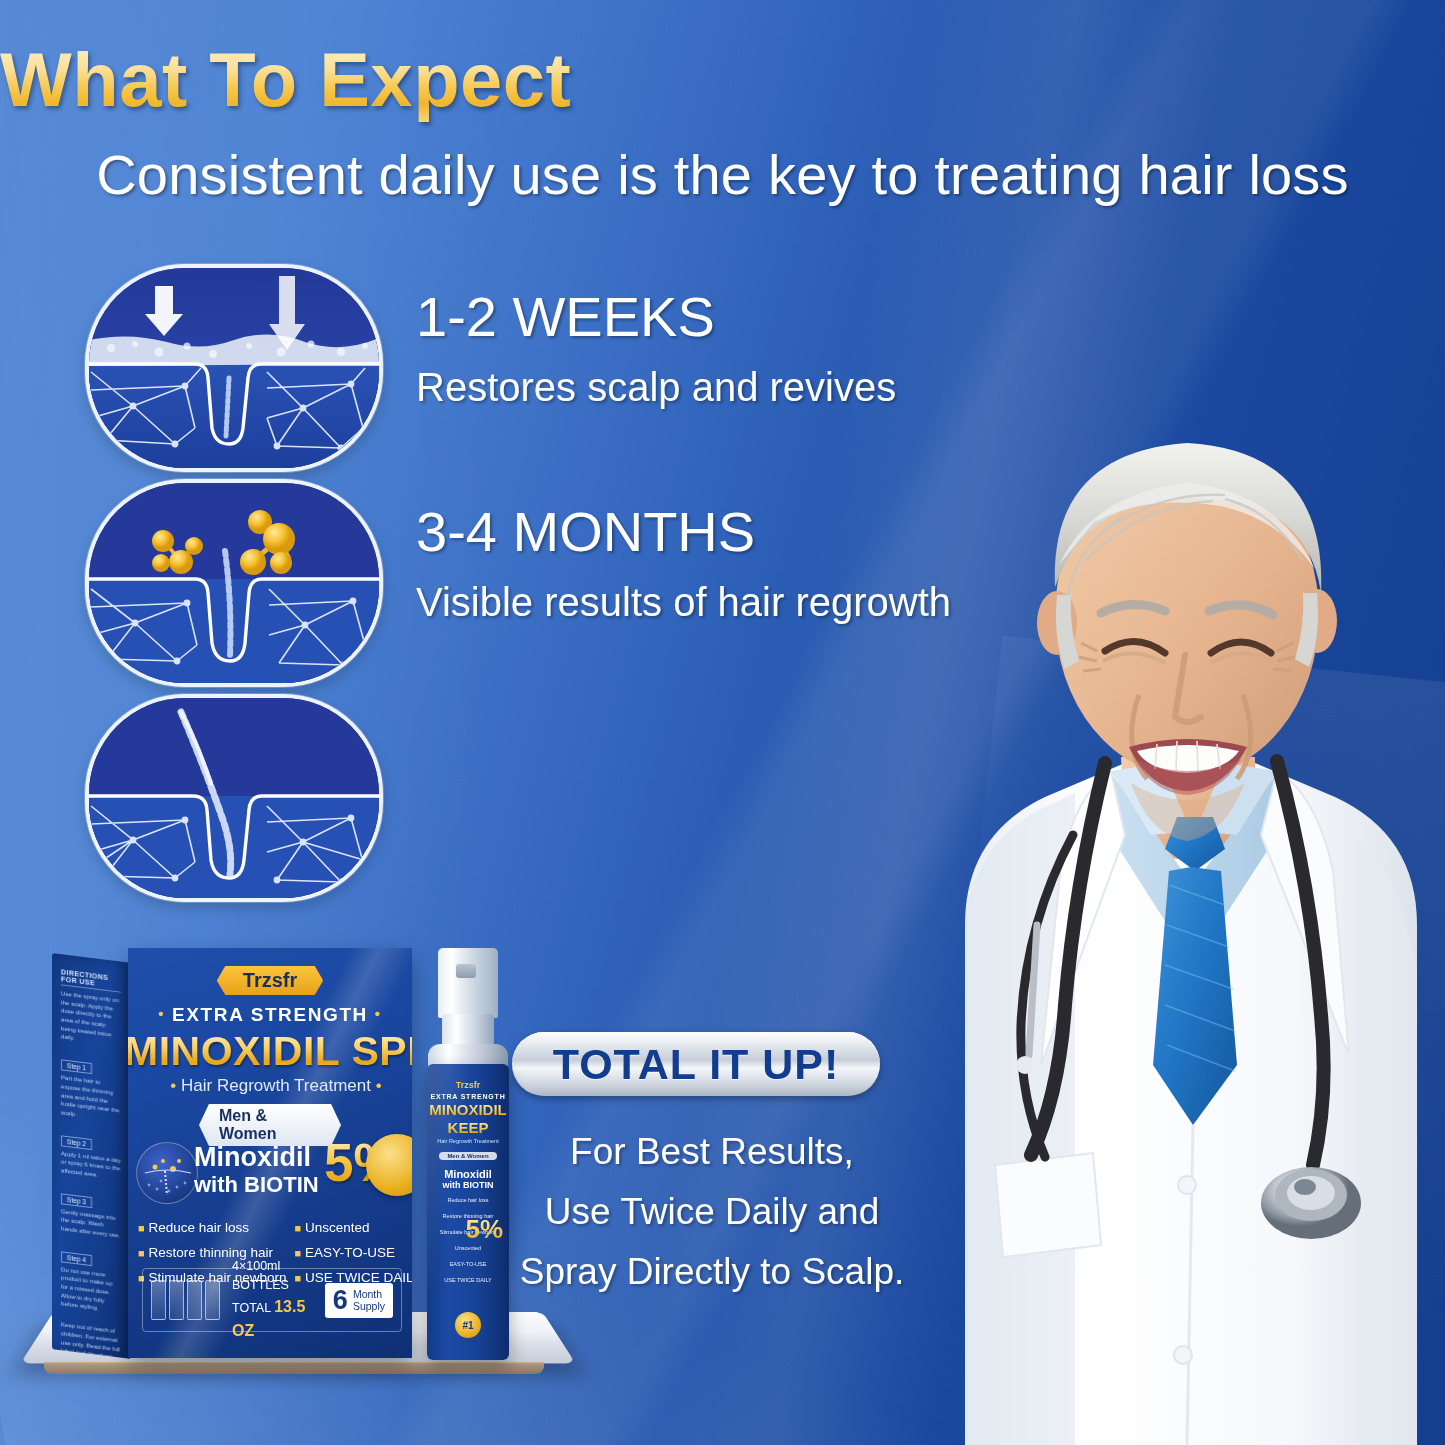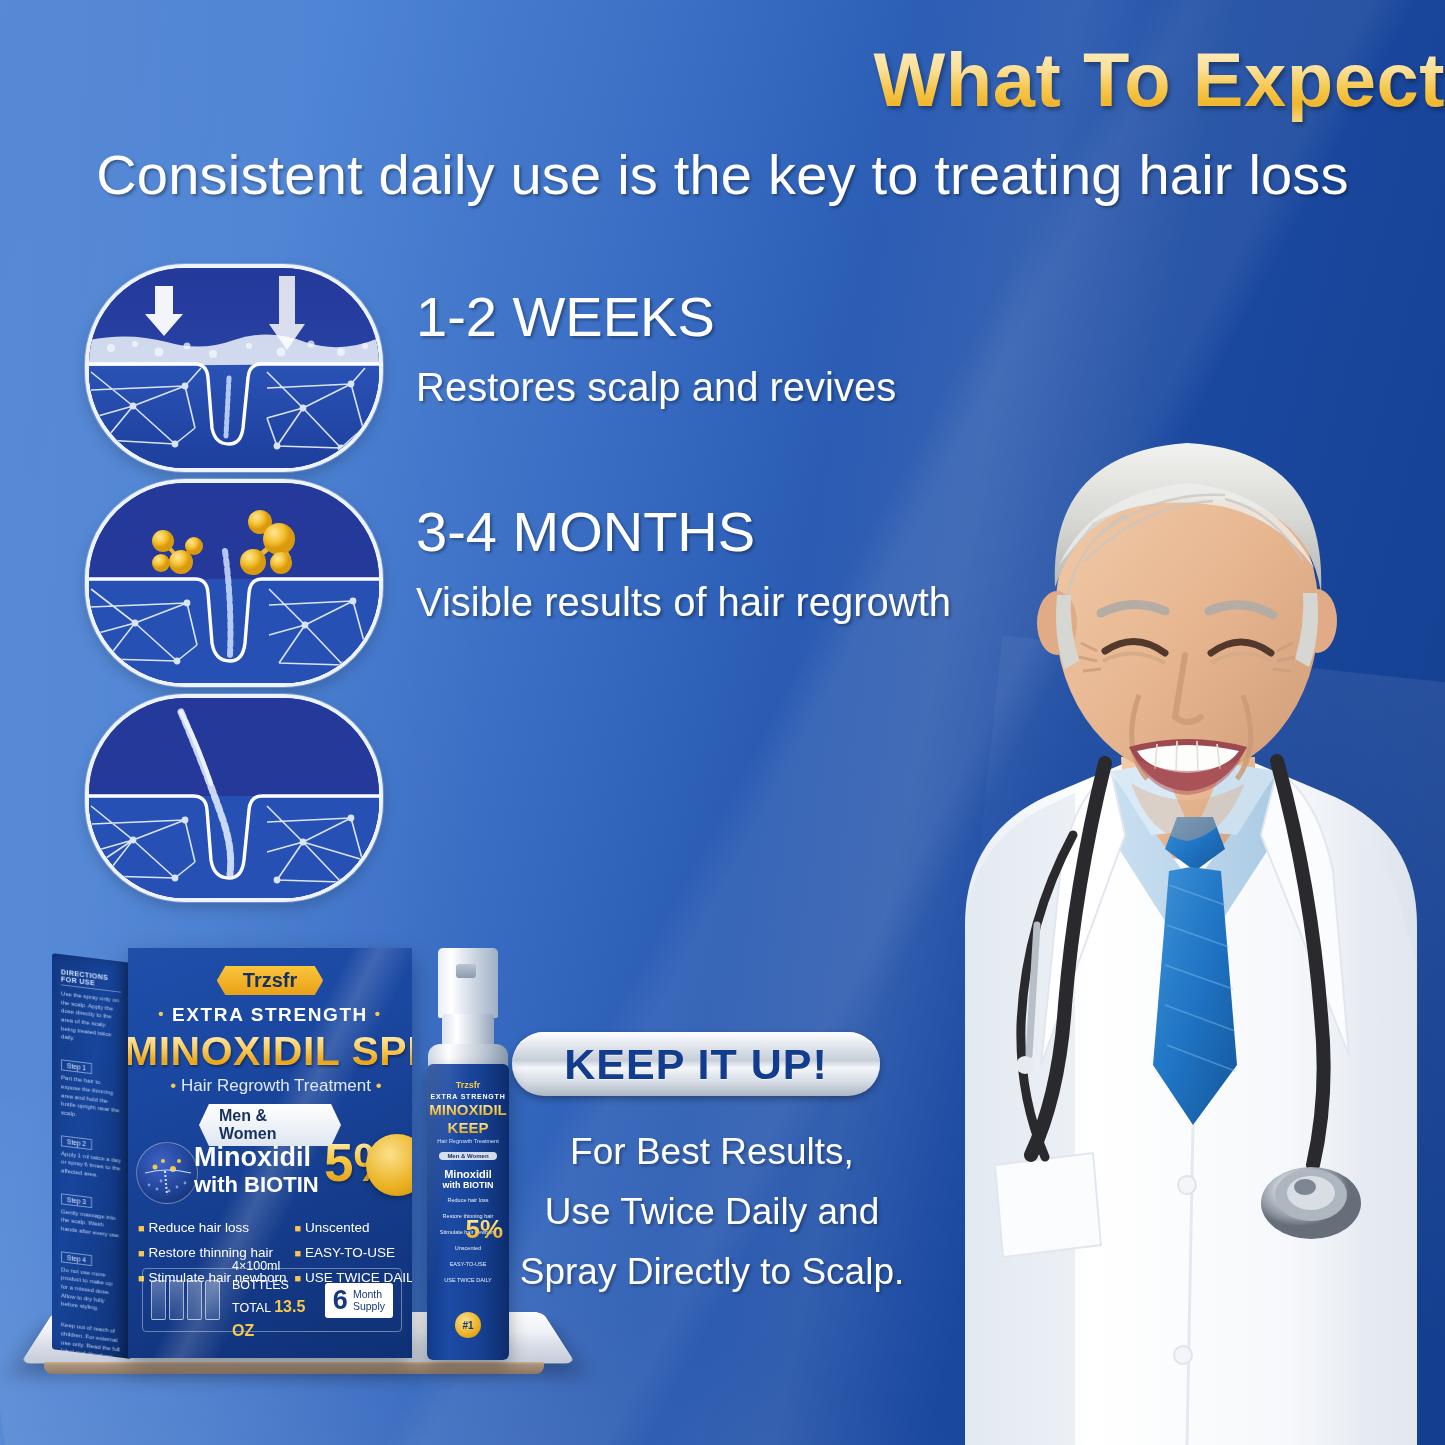--- a/index.html
+++ b/index.html
@@ -33,27 +33,26 @@
     background:linear-gradient(90deg,rgba(255,255,255,0.0),rgba(255,255,255,0.085),rgba(255,255,255,0.0));
     transform:skewX(-12deg);}
   .sheen-c{left:0;bottom:-6%;width:78%;height:30%;
     background:linear-gradient(22deg,rgba(255,255,255,0.10),rgba(255,255,255,0) 55%);}
   .sheen-d{right:-8%;top:46%;width:42%;height:62%;
     background:linear-gradient(210deg,rgba(255,255,255,0.09),rgba(255,255,255,0) 58%);
     transform:rotate(6deg);}
 
   
   .title{
-    position:absolute;left:0;right:0;top:36px;text-align:right;
+    position:absolute;left:0;right:0;top:36px;text-align:left;
     font-size:76px;font-weight:bold;letter-spacing:0.5px;
     background:linear-gradient(180deg,#fdf3cf 0%,#fbe09a 38%,#f7c84e 60%,#f0b62c 78%,#f8d87c 100%);
     -webkit-background-clip:text;background-clip:text;color:transparent;
     -webkit-text-fill-color:transparent;
     filter:drop-shadow(2px 3px 2px rgba(0,0,0,0.35));
-    margin-left:25px;
   }
   .subtitle{
     position:absolute;left:0;right:0;top:142px;text-align:center;
     font-size:56px;color:#ffffff;font-weight:normal;letter-spacing:0.2px;
     text-shadow:2px 2px 3px rgba(0,0,0,0.35);
   }
 
   
   .steps{position:absolute;left:80px;top:258px;width:1000px;}
   .step{position:relative;height:215px;}
@@ -421,21 +420,21 @@
             <circle cx="252" cy="184" r="2.6" fill="#eaf1ff"></circle>
               <circle cx="188" cy="182" r="2.6" fill="#eaf1ff"></circle>
           </g>
         </svg>
       </div>
     </div>
   </div>
 
   <div class="kiu-wrap">
     <div class="kiu-pill">
-      <span>KEEP IT UP!</span>
+      <span>TOTAL IT UP!</span>
     </div>
     <div class="kiu-lines">
       <div>For Best Results,</div>
       <div>Use Twice Daily and</div>
       <div>Spray Directly to Scalp.</div>
     </div>
   </div>
 
   <div class="product">
     <div class="podium"></div>

